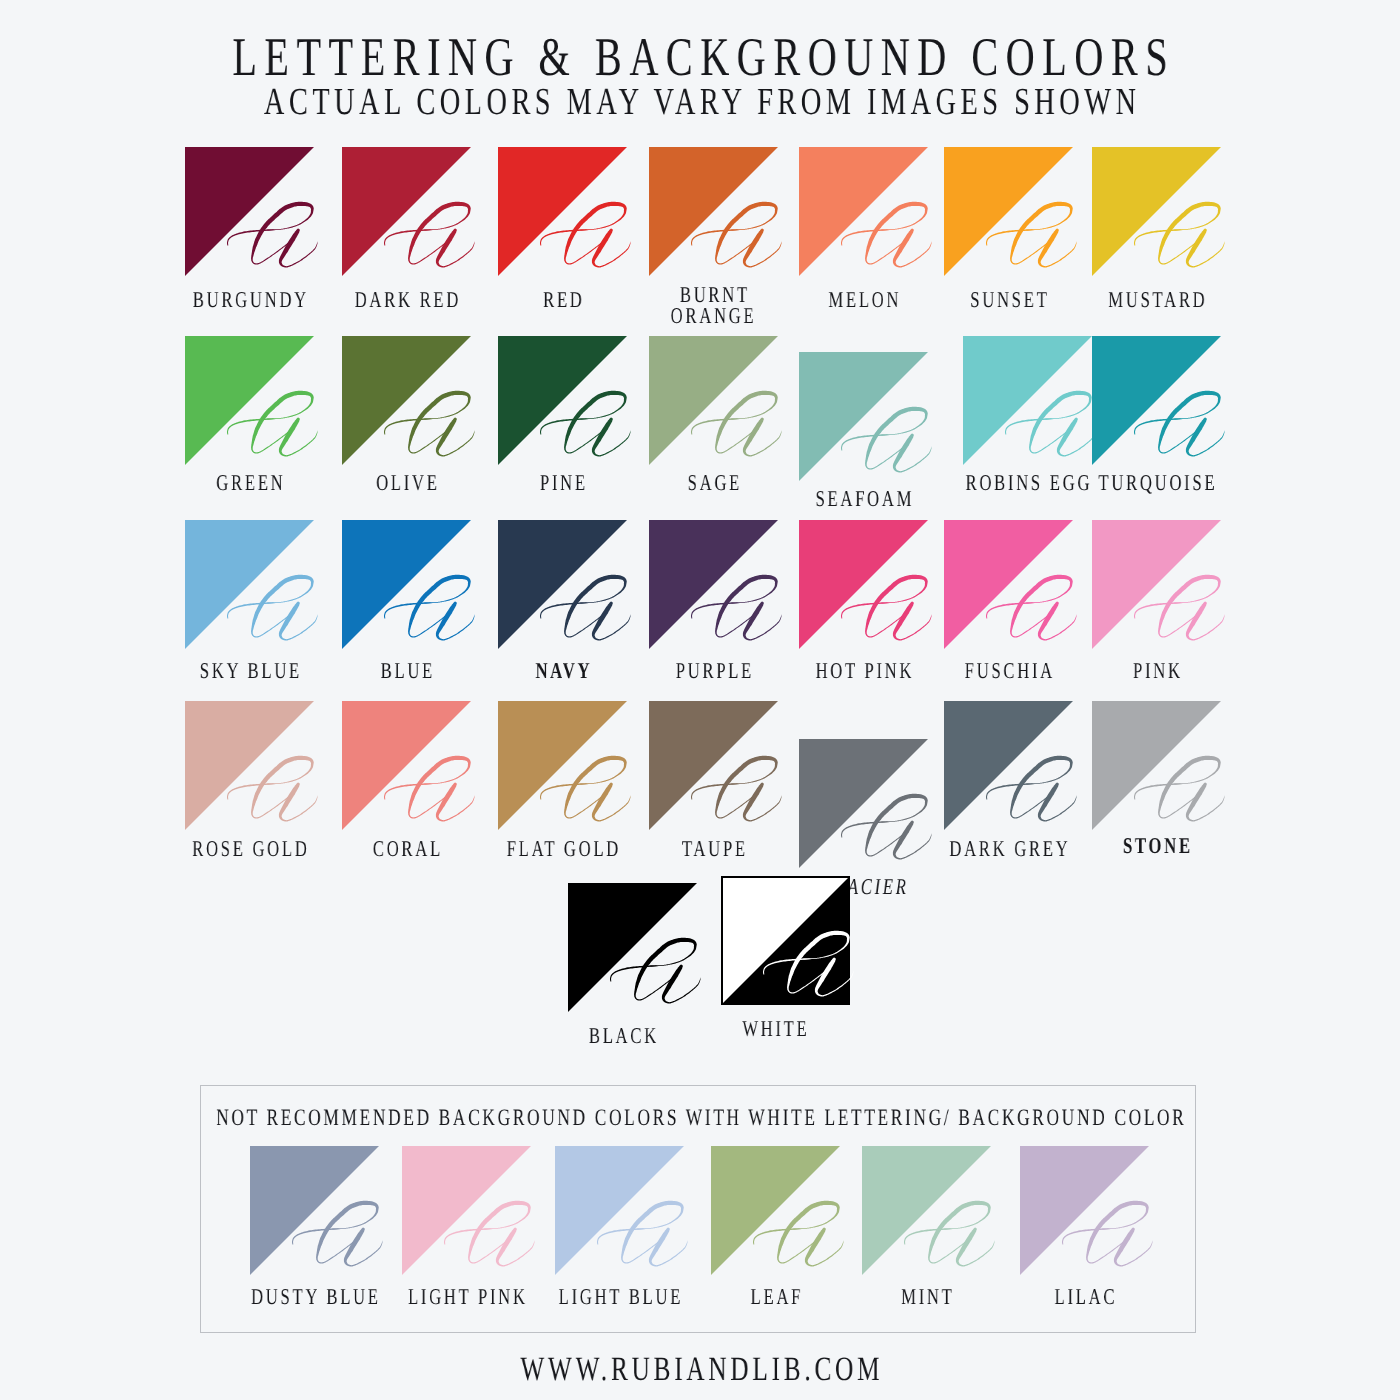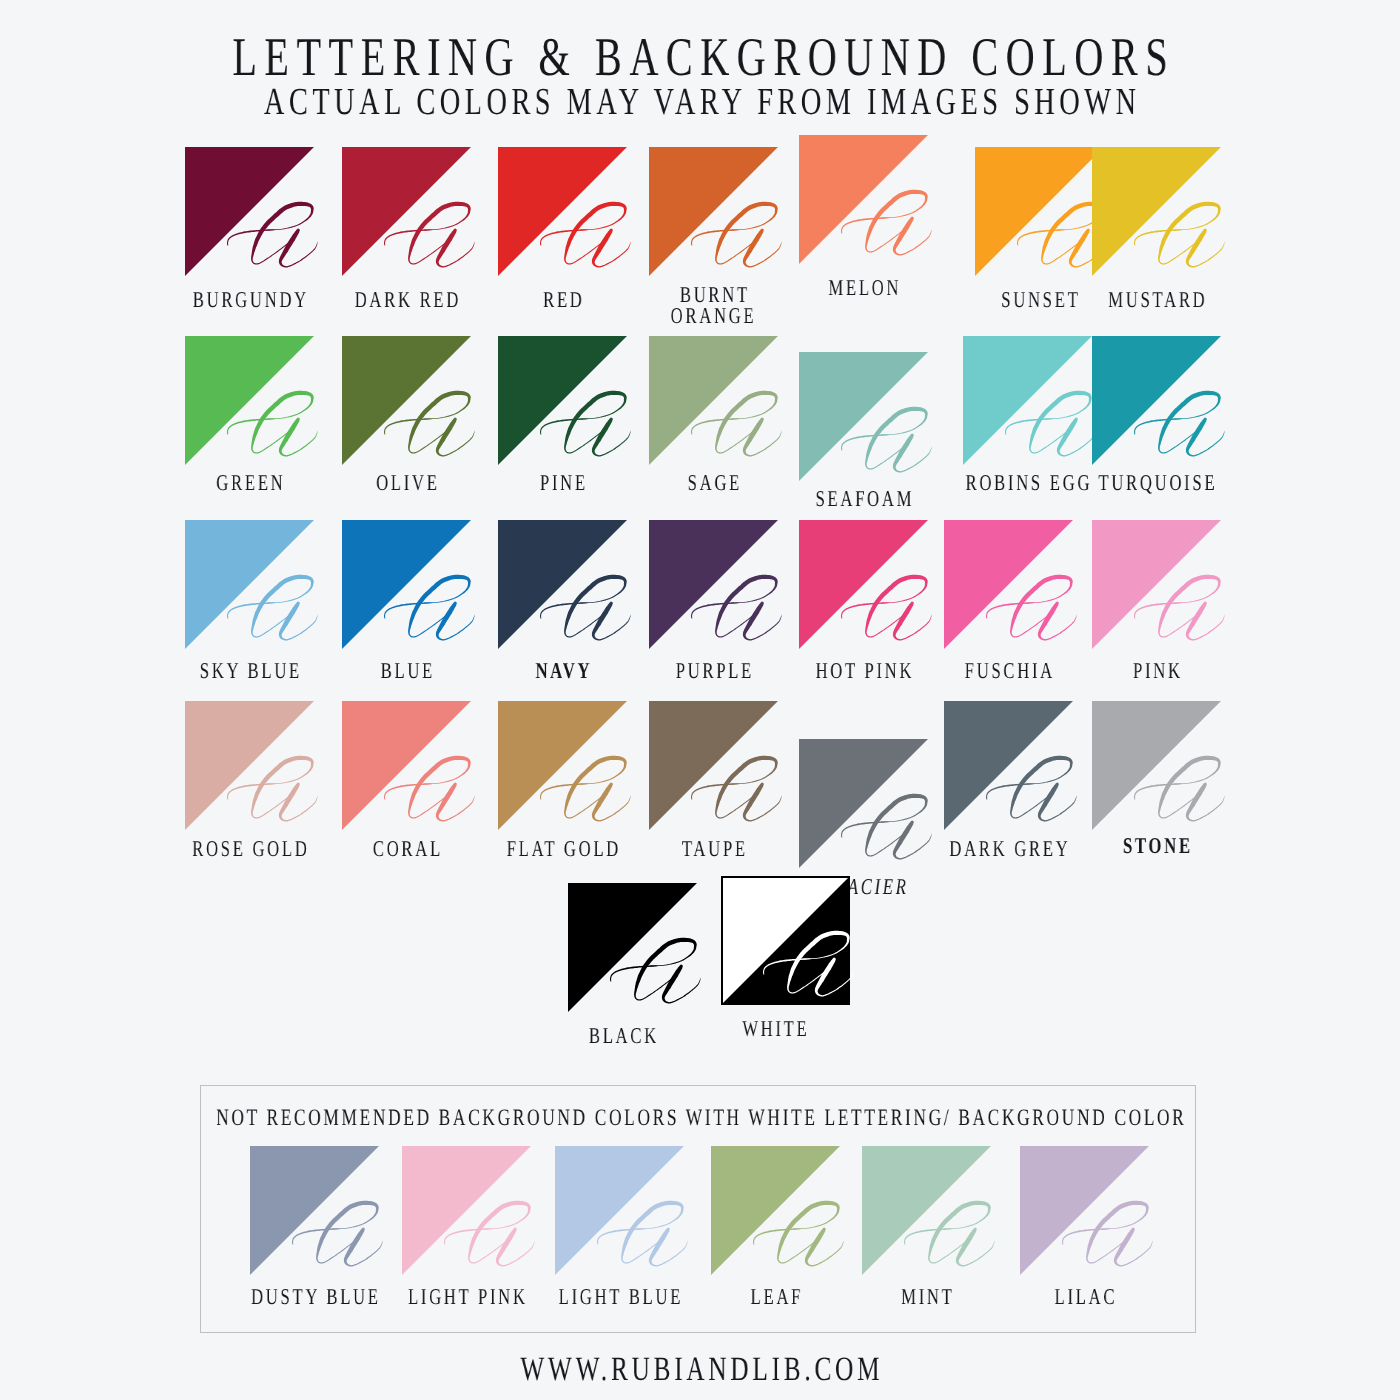--- a/index.html
+++ b/index.html
@@ -94,32 +94,32 @@
           <svg viewBox="0 0 100 100">
             <polygon points="0,0 100,0 0,100" fill="#D3632A"></polygon>
             <g fill="#D3632A">
               <use href="#script-a"></use>
             </g>
           </svg>
         </div>
         <div class="lab two" style="top: 142.4px;">BURNT
 ORANGE</div>
       </div>
-      <div class="cell" style="left: 799px; top: 135px;">
+      <div class="cell" style="left: 799px; top: 147px;">
         <div class="sw">
           <svg viewBox="0 0 100 100">
             <polygon points="0,0 100,0 0,100" fill="#F4805E"></polygon>
             <g fill="#F4805E">
               <use href="#script-a"></use>
             </g>
           </svg>
         </div>
         <div class="lab" style="top: 142.4px;">MELON</div>
       </div>
-      <div class="cell" style="left: 943.5px; top: 147px; margin-left: 31px;">
+      <div class="cell" style="left: 943.5px; top: 147px;">
         <div class="sw">
           <svg viewBox="0 0 100 100">
             <polygon points="0,0 100,0 0,100" fill="#F9A11F"></polygon>
             <g fill="#F9A11F">
               <use href="#script-a"></use>
             </g>
           </svg>
         </div>
         <div class="lab" style="top: 142.4px;">SUNSET</div>
       </div>

